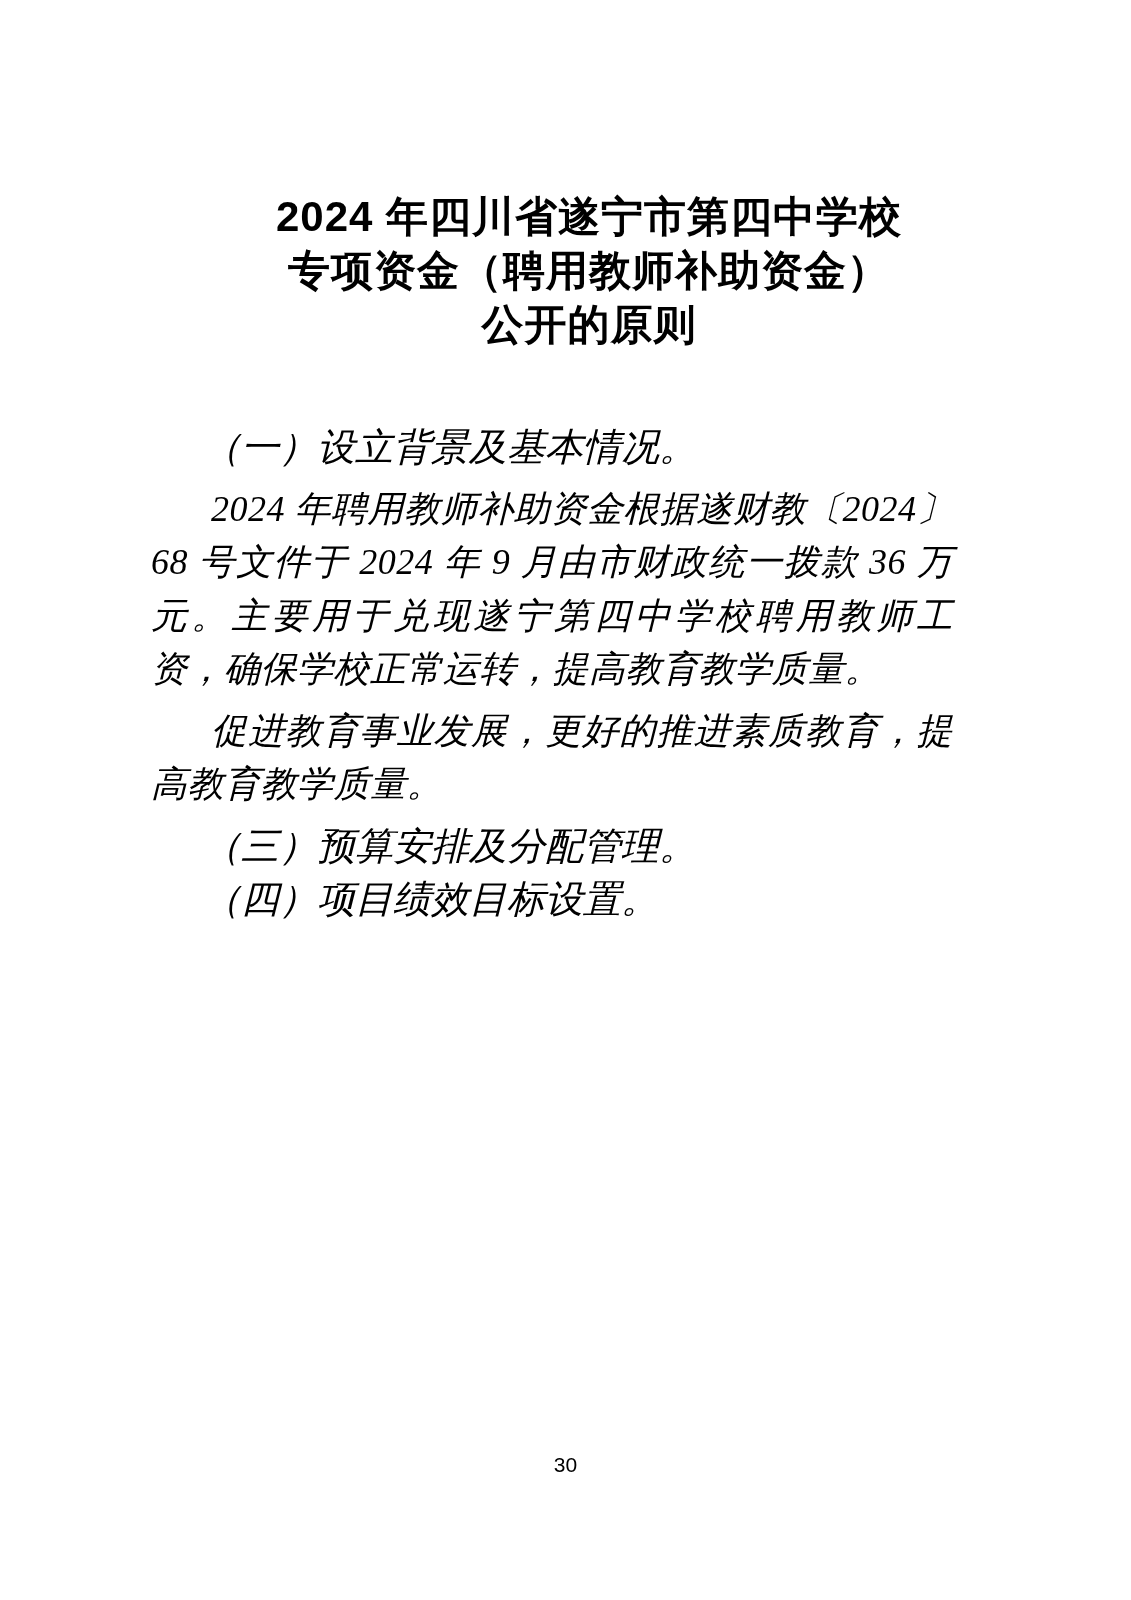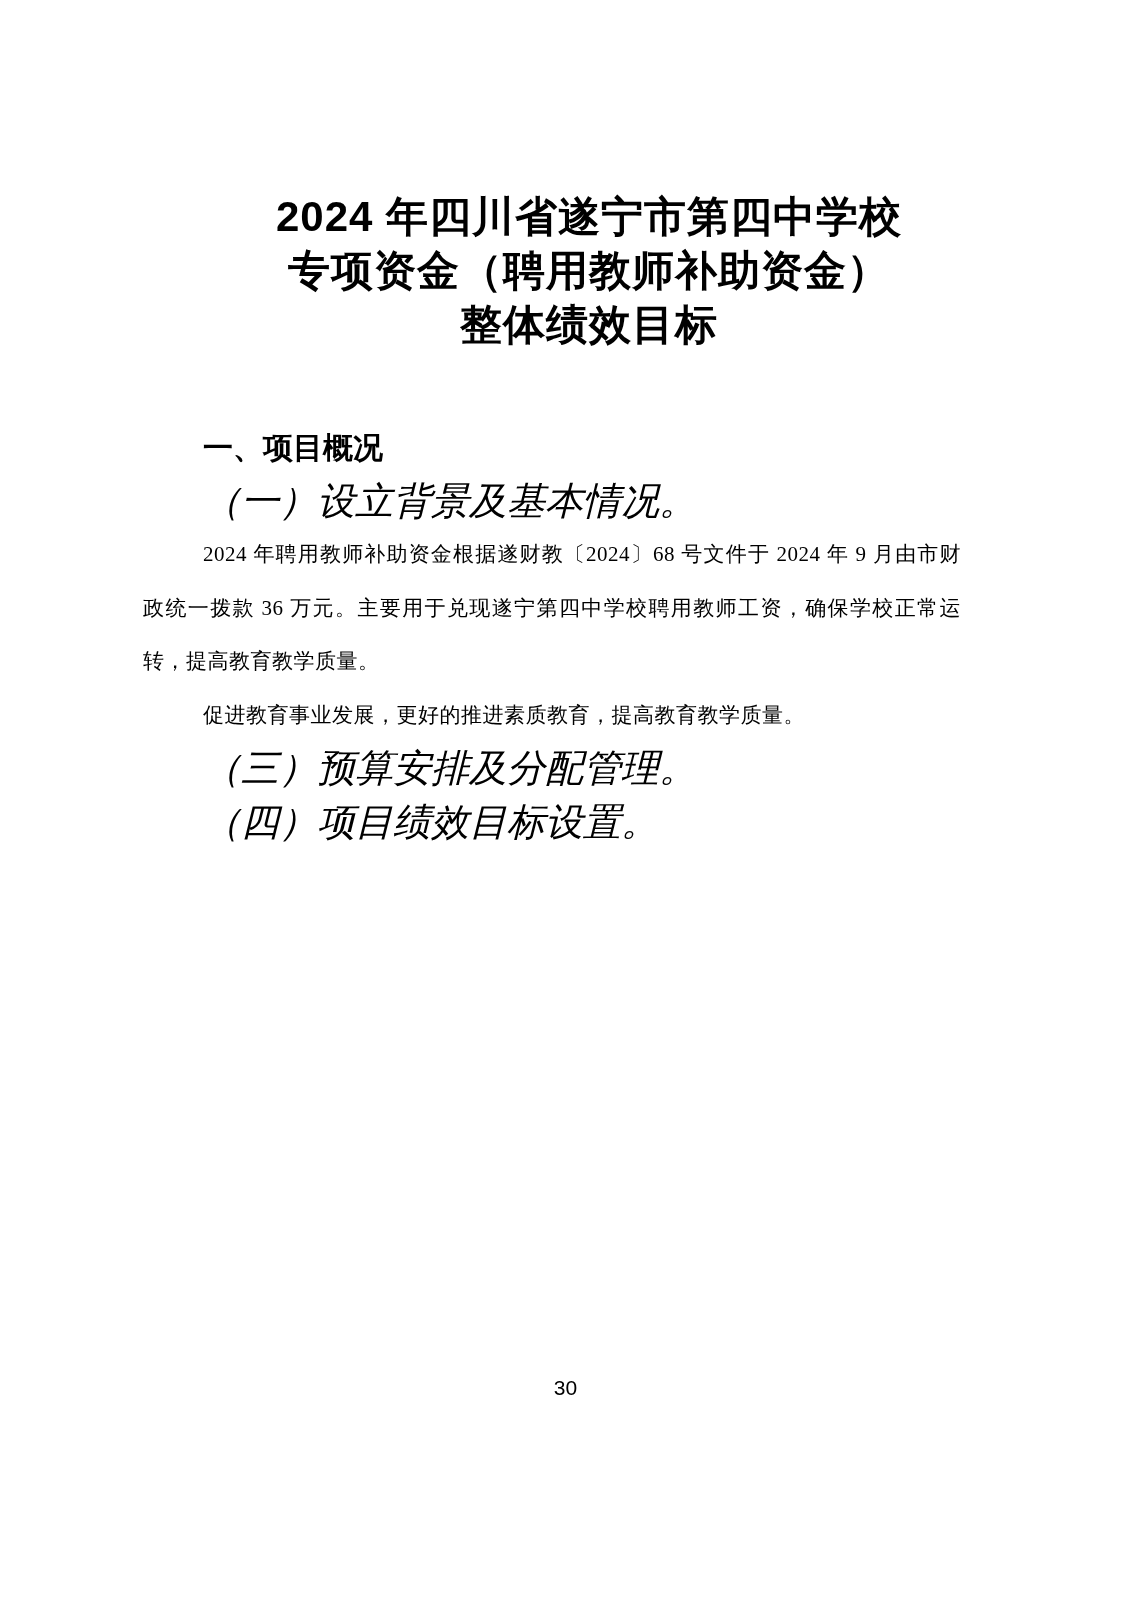--- a/index.html
+++ b/index.html
@@ -48,49 +48,49 @@
     font-size: 30px;
     text-indent: 60px;
   }
   .sub-heading {
     margin: 0;
     font-style: italic;            
     text-indent: 60px;
     font-size: 38px;
   }
   .para {
-    margin: 0;
+    margin: 8px;
     text-indent: 60px;
-    font-size: 21px;
+    font-size: 36px;
     letter-spacing: 0.5px;
+    font-style: italic;
   }
   .page-number {
     position: absolute;
-    top: 1375px;
+    top: 1452px;
     left: 0;
     width: 1131px;
     text-align: center;
     font-family: "Liberation Sans", "DejaVu Sans", sans-serif;
     font-size: 21px;
     line-height: 26px;
   }
 </style>
 </head>
 <body>
 
 <div class="page">
 
   <div class="title-block">
     <div class="title-line">2024 年四川省遂宁市第四中学校</div>
     <div class="title-line">专项资金（聘用教师补助资金）</div>
-    <div class="title-line">整体绩效目标</div>
+    <div class="title-line">公开的原则</div>
   </div>
 
   <div class="body-block">
-    <h2 class="section-heading">一、项目概况</h2>
 
     <p class="sub-heading">（一）设立背景及基本情况。</p>
     <p class="para">2024 年聘用教师补助资金根据遂财教〔2024〕68 号文件于 2024 年 9 月由市财政统一拨款 36 万元。主要用于兑现遂宁第四中学校聘用教师工资，确保学校正常运转，提高教育教学质量。</p>
 
     <p class="para">促进教育事业发展，更好的推进素质教育，提高教育教学质量。</p>
 
     <p class="sub-heading">（三）预算安排及分配管理。</p>
 
     <p class="sub-heading">（四）项目绩效目标设置。</p>
   </div>

